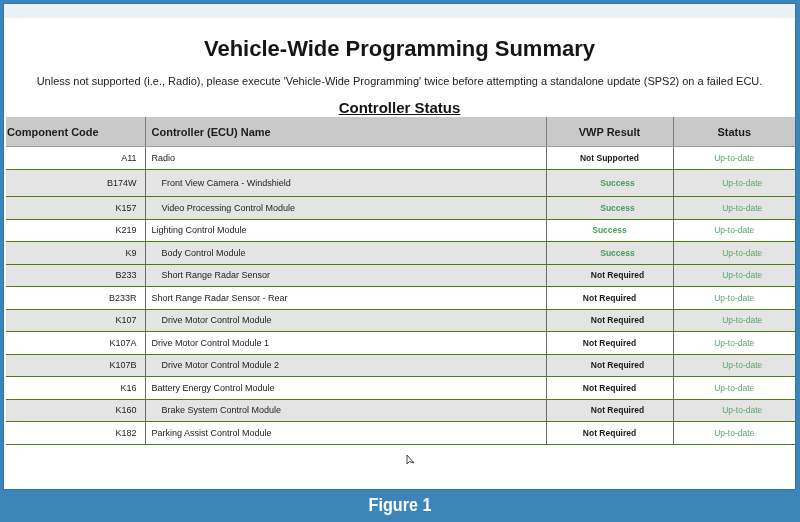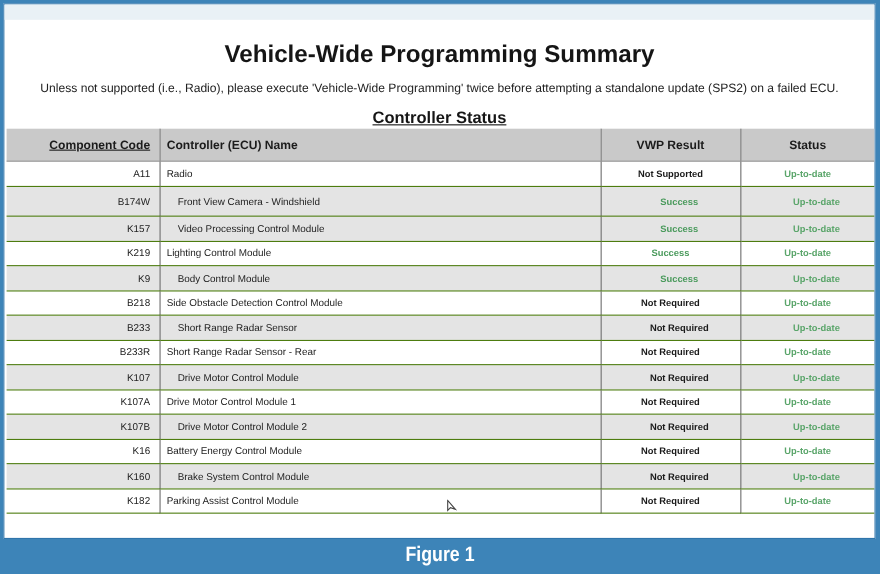--- a/index.html
+++ b/index.html
@@ -35,36 +35,36 @@
     width: 789px; border-collapse: collapse; table-layout: fixed;
   }
   col.c1 { width: 139px; }
   col.c2 { width: 401px; }
   col.c3 { width: 127px; }
   col.c4 { width: 122px; }
   th {
     background: #c9c9c9; height: 27px; font-size: 11px; font-weight: bold; color: #1c1c1c;
     border-right: 1px solid #7d7d7d; border-bottom: 1px solid #9a9a9a;
   }
-  th.code { text-align: right; padding-right: 8px; text-decoration: underline; }
+  th.code { text-align: left; padding-right: 8px; }
   th.name { text-align: left; padding-left: 6px; }
   th.center { text-align: center; }
   td {
     height: 21.5px; font-size: 9px; color: #222;
     border-right: 1px solid #6d6d6d; border-bottom: 1px solid #4d7c0f;
     padding: 0;
   }
   tr.alt td { background: #e4e4e4; padding-left: 16px; }
   tr.first td { height: 22px; }
   tr.tall td { height: 26px; }
   td.code { text-align: right; padding-right: 8px; }
   td.name { text-align: left; padding-left: 6px; }
   td.vwp { text-align: center; font-weight: bold; font-size: 8.5px; color: #1a1a1a; }
   td.vwp.success { color: #4a9a5c; }
-  td.status { text-align: center; font-weight: bold; font-size: 8.5px; color: #5aa56a; }
+  td.status { text-align: center; font-weight: normal; font-size: 8.5px; color: #5aa56a; }
   th:last-child, td:last-child { border-right: none; }
   .footer {
     position: absolute; left: 0; top: 489px; width: 800px; height: 33px;
     text-align: center; color: #ffffff; font-weight: bold;
     font-size: 19px; line-height: 31px;
     font-family: "Liberation Sans", sans-serif;
     transform: scaleX(0.85);
   }
   .cursor {
     position: absolute; left: 406px; top: 454px; width: 10px; height: 12px;
@@ -118,26 +118,20 @@
           <td class="name">Lighting Control Module</td>
           <td class="vwp success">Success</td>
           <td class="status">Up-to-date</td>
         </tr>
         <tr class="alt">
           <td class="code">K9</td>
           <td class="name">Body Control Module</td>
           <td class="vwp success">Success</td>
           <td class="status">Up-to-date</td>
         </tr>
-        <tr class="">
-          <td class="code">B218</td>
-          <td class="name">Side Obstacle Detection Control Module</td>
-          <td class="vwp">Not Required</td>
-          <td class="status">Up-to-date</td>
-        </tr>
         <tr class="alt">
           <td class="code">B233</td>
           <td class="name">Short Range Radar Sensor</td>
           <td class="vwp">Not Required</td>
           <td class="status">Up-to-date</td>
         </tr>
         <tr class="">
           <td class="code">B233R</td>
           <td class="name">Short Range Radar Sensor - Rear</td>
           <td class="vwp">Not Required</td>

